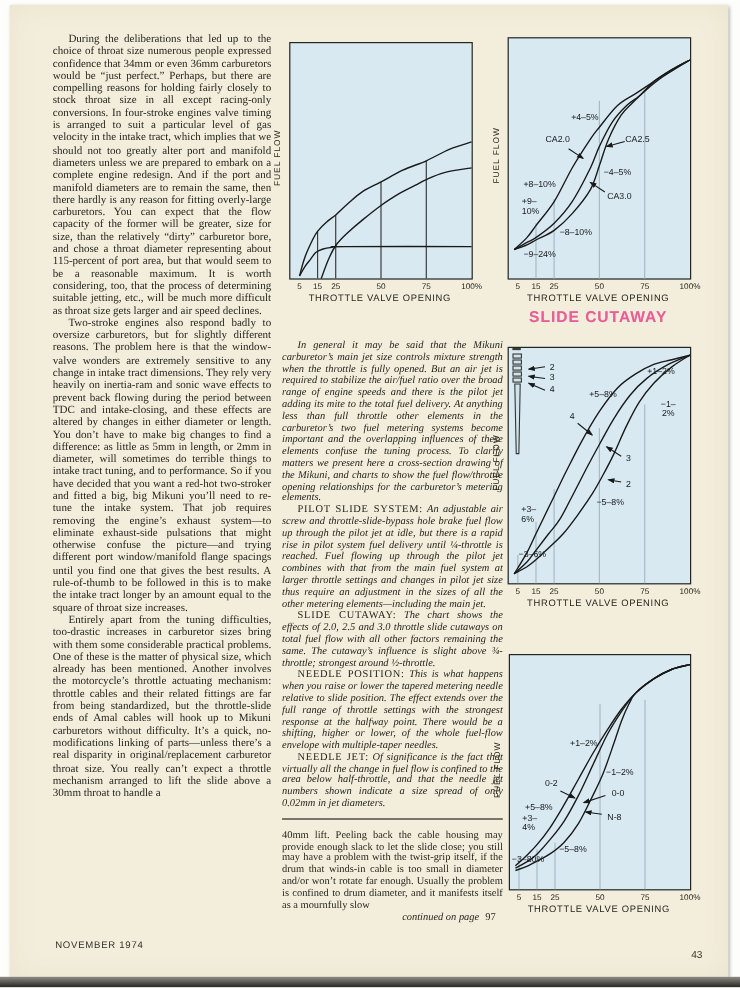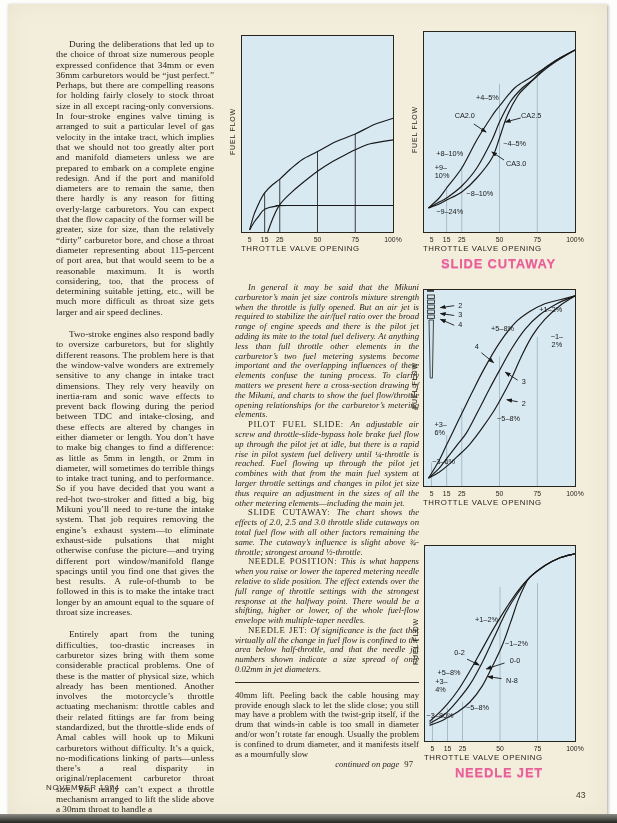--- a/index.html
+++ b/index.html
@@ -6,40 +6,40 @@
   .canvas{position:relative;width:617px;height:823px;background:#fdfdfb;overflow:hidden;
           font-family:"Liberation Serif",serif;color:#26251f;}
   .page{position:absolute;left:8px;top:4px;width:599px;height:812px;background:#f3eedc;
         box-shadow:1px 1px 3px rgba(0,0,0,.35), inset 0 0 25px rgba(120,100,40,.07);}
   .scan-band{position:absolute;left:0;right:0;bottom:0;height:9px;
              background:linear-gradient(to bottom,#8d8c86,#23231f);}
 
   
   .col-left{position:absolute;left:36px;top:23px;width:182px;font-size:9.2px;line-height:10.3px;
             text-align:justify;}
-  .col-left p{margin:12px;text-indent:13px;}
+  .col-left p{margin:0;text-indent:13px;}
   .col-mid{position:absolute;left:227px;top:279px;width:184px;font-size:8.7px;line-height:9.8px;
            text-align:justify;}
   .col-mid p{margin:0;text-indent:13px;}
   .ital{font-style:italic;}
   .seclabel{font-style:normal;letter-spacing:0.6px;}
   .rule{border:none;border-top:1.4px solid #2a2a24;margin:7px 0 8px 0;}
   .continued{text-align:right;padding-right:6px;margin-top:1px;}
   .continued .num{font-style:normal;padding-left:5px;}
   .footer-left{position:absolute;left:38px;top:779px;font-family:"Liberation Sans",sans-serif;
                font-size:8px;letter-spacing:0.6px;color:#33322c;}
   .pagenum{position:absolute;left:568px;top:786px;font-family:Liberation Sans, sans-serif;
            font-size:8.5px;color:#3a392f;}
 
   
   .chart{position:absolute;overflow:visible;font-family:"Liberation Sans",sans-serif;color:#1f1f1f;}
   .plot{position:absolute;background:#d8e9f2;border:1.3px solid #26261f;overflow:visible;}
   .plot svg{position:absolute;left:0;top:0;overflow:visible;}
   .tick{position:absolute;transform:translateX(-50%);font-size:6.8px;color:#26261f;white-space:nowrap;}
-  .xlab{position:absolute;font-size:7.8px;letter-spacing:0.6px;color:#26261f;white-space:nowrap;}
+  .xlab{position:absolute;text-align:center;font-size:7.8px;letter-spacing:0.6px;color:#26261f;white-space:nowrap;}
   .ylab{position:absolute;text-align:center;font-size:7px;letter-spacing:0.8px;color:#26261f;
         transform:rotate(-90deg);white-space:nowrap;}
   .ctitle{position:absolute;text-align:center;font-size:13px;font-weight:800;letter-spacing:0.8px;
           color:#e75f97;text-shadow:0 0.5px 0 #f6a8c6;white-space:nowrap;}
   .ann{position:absolute;transform:translate(-50%,-50%);font-size:7.3px;line-height:1.1;
        color:#191919;white-space:pre-line;text-align:center;}
   .ann.left{text-align:left;}
   .needle{position:absolute;left:5%;top:3%;}
 </style>
 </head>
@@ -213,27 +213,26 @@
           <div class="ann" style="left: 52.5px; top: 161.85px;">−5–8%</div>
           <div class="ann" style="left: 15px; top: 169.65px;">−3–80%</div>
           <span class="tick" style="left: 7.5px; top: 199px;">5</span>
           <span class="tick" style="left: 22.5px; top: 199px;">15</span>
           <span class="tick" style="left: 37.5px; top: 199px;">25</span>
           <span class="tick" style="left: 75px; top: 199px;">50</span>
           <span class="tick" style="left: 112.5px; top: 199px;">75</span>
           <span class="tick" style="left: 150px; top: 199px;">100%</span>
         </div>
       <div class="xlab" style="left: 17px; width: 150px; top: 217px;">THROTTLE VALVE OPENING</div>
-      <div class="ctitle" style="left: 5px; width: 174px; top: 229px;">NEEDLE JET</div>
     </div>
 
     <div class="col-mid">
       <p class="ital">In general it may be said that the Mikuni carburetor’s main jet size controls mixture strength when the throttle is fully opened. But an air jet is required to stabilize the air/fuel ratio over the broad range of engine speeds and there is the pilot jet adding its mite to the total fuel delivery. At anything less than full throttle other elements in the carburetor’s two fuel metering systems become important and the overlapping influences of these elements confuse the tuning process. To clarify matters we present here a cross-section drawing of the Mikuni, and charts to show the fuel flow/throttle opening relationships for the carburetor’s metering elements.</p>
       <p class="sec">
-        <span class="seclabel">PILOT FUEL SLIDE:</span>
+        <span class="seclabel">PILOT SLIDE SYSTEM:</span>
         <span class="ital">An adjustable air screw and throttle-slide-bypass hole brake fuel flow up through the pilot jet at idle, but there is a rapid rise in pilot system fuel delivery until ¼-throttle is reached. Fuel flowing up through the pilot jet combines with that from the main fuel system at larger throttle settings and changes in pilot jet size thus require an adjustment in the sizes of all the other metering elements—including the main jet.</span>
       </p>
       <p class="sec">
         <span class="seclabel">SLIDE CUTAWAY:</span>
         <span class="ital">The chart shows the effects of 2.0, 2.5 and 3.0 throttle slide cutaways on total fuel flow with all other factors remaining the same. The cutaway’s influence is slight above ¾-throttle; strongest around ½-throttle.</span>
       </p>
       <p class="sec">
         <span class="seclabel">NEEDLE POSITION:</span>
         <span class="ital">This is what happens when you raise or lower the tapered metering needle relative to slide position. The effect extends over the full range of throttle settings with the strongest response at the halfway point. There would be a shifting, higher or lower, of the whole fuel-flow envelope with multiple-taper needles.</span>
       </p>

